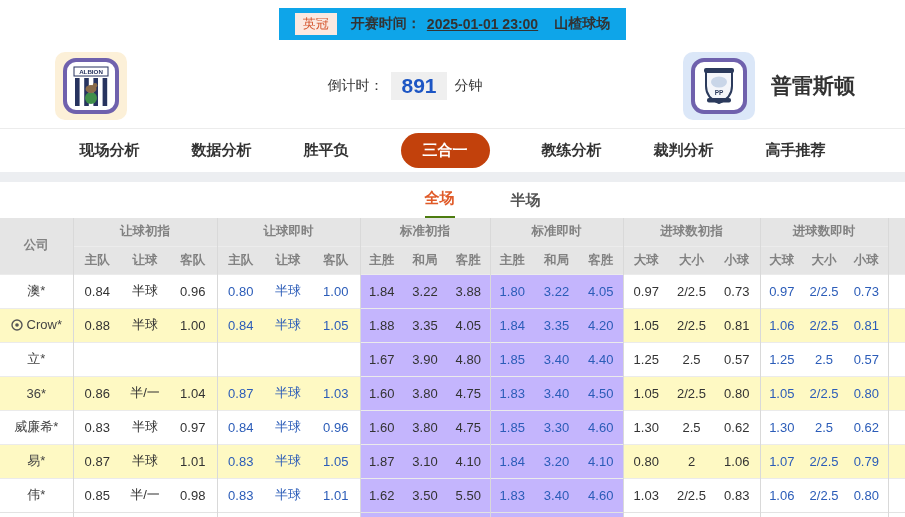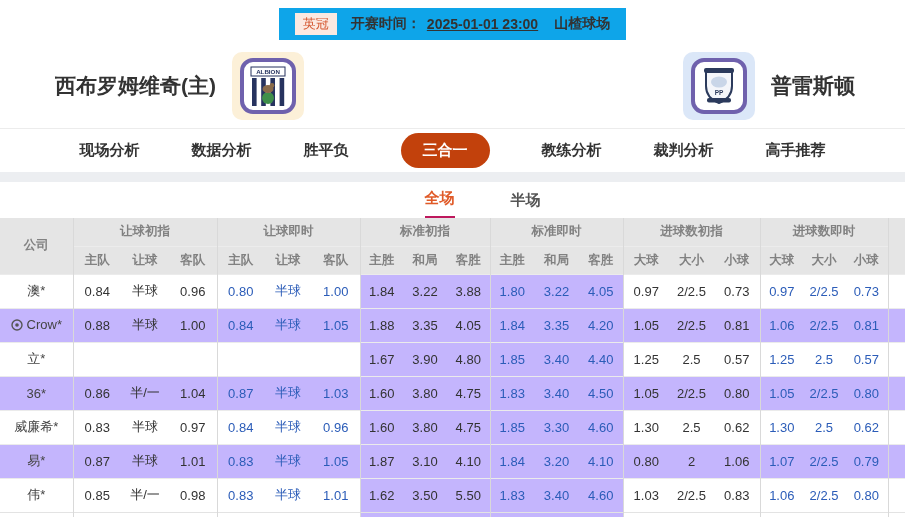--- a/index.html
+++ b/index.html
@@ -26,69 +26,73 @@
   
   .nav { border-top:1px solid #ececec; display:flex; justify-content:center; align-items:center; gap:52px; height:44px; }
   .nav-item { font-size:15px; font-weight:bold; color:#333; cursor:pointer; }
   .nav-item.active { background:#c2410c; color:#fff; padding:8px 22px; border-radius:20px; }
 
   .gray-strip { height:10px; background:#eceef1; }
 
   
   .subtabs { height:36px; display:flex; justify-content:center; align-items:flex-end; gap:56px; padding-bottom:0; margin-left:60px; }
   .subtab { font-size:15px; font-weight:bold; color:#555; padding-bottom:8px; cursor:pointer; }
-  .subtab.active { color:#e05a28; border-bottom:2px solid #be185d; }
+  .subtab.active { color:#e05a28; border-bottom:2px solid #4d7c0f; }
 
   
   table { width:905px; border-collapse:collapse; table-layout:fixed; font-size:13px; }
   th,td { text-align:center; overflow:hidden; white-space:nowrap; }
   thead th { background:#e5e5e5; color:#818181; font-size:12.5px; font-weight:bold; height:28px; }
   thead tr.subhead th { border-top:1px solid #ececec; }
   tbody td { height:34px; border-top:1px solid #ebebeb; color:#333; }
   .gsep { border-left:1px solid #d9d9d9; }
-  tbody tr.even td { background:#c4b5fd; }
+  tbody tr.even td { background:#fef9c3; }
   td.cyan, tr.even td.cyan { background:#c4b5fd; }
   td.blue { color:#2b5cb8; }
   td.company-cell { color:#444; }
   .crow-icon { display:inline-block; vertical-align:-2px; margin-right:4px; }
   tr.partial td { height:8px; border-top:1px solid #e3e3e3; }
 </style>
 </head>
 <body>
 
 <div class="topbar-wrap">
   <div class="topbar">
     <span class="league-badge">英冠</span>
     <span>开赛时间：</span>
     <span class="kick-time">2025-01-01 23:00</span>
     <span class="venue">山楂球场</span>
   </div>
 </div>
 
 <div class="match-row">
   <div class="team">
-    <span class="team-name">西布罗姆维奇(主)</span>
     <span class="badge-box badge-home">
       <svg width="56" height="56" viewBox="0 0 56 56">
         <rect x="2" y="2" width="52" height="52" rx="11" fill="#fff" stroke="#6f61ad" stroke-width="4"></rect>
         <g>
           <rect x="12" y="20" width="4.6" height="28" fill="#27335f"></rect>
           <rect x="21.2" y="20" width="4.6" height="28" fill="#27335f"></rect>
           <rect x="30.4" y="20" width="4.6" height="28" fill="#27335f"></rect>
           <rect x="39.6" y="20" width="4.6" height="28" fill="#27335f"></rect>
           <rect x="11" y="9" width="34" height="9" fill="#fff" stroke="#27335f" stroke-width="1"></rect>
           <text x="28" y="16" font-size="6.2" font-weight="bold" fill="#27335f" text-anchor="middle" font-family="Liberation Sans, sans-serif">ALBION</text>
           <circle cx="28" cy="40" r="6" fill="#3f8f4a"></circle>
           <ellipse cx="28" cy="31" rx="5.5" ry="4" fill="#8a6b4a"></ellipse>
           <circle cx="32" cy="27.5" r="2.4" fill="#8a6b4a"></circle>
         </g>
       </svg>
     </span>
   </div>
 
+  <div class="countdown">
+    <span>倒计时：</span>
+    <span class="countdown-value">891</span>
+    <span>分钟</span>
+  </div>
 
   <div class="team">
     <span class="badge-box badge-away">
       <svg width="56" height="56" viewBox="0 0 56 56">
         <rect x="2" y="2" width="52" height="52" rx="11" fill="#fff" stroke="#6f61ad" stroke-width="4"></rect>
         <path d="M15 12 h26 v16 q0 12 -13 17 q-13 -5 -13 -17 z" fill="#f4f6fa" stroke="#2b3a5c" stroke-width="2"></path>
         <rect x="13" y="10" width="30" height="5" rx="2" fill="#2b3a5c"></rect>
         <rect x="16" y="40" width="24" height="4.5" rx="2" fill="#2b3a5c"></rect>
         <ellipse cx="28" cy="24" rx="8" ry="5.5" fill="#c9d6e8"></ellipse>
         <text x="28" y="37" font-size="6.5" font-weight="bold" fill="#2b3a5c" text-anchor="middle" font-family="Liberation Sans, sans-serif">PP</text>

